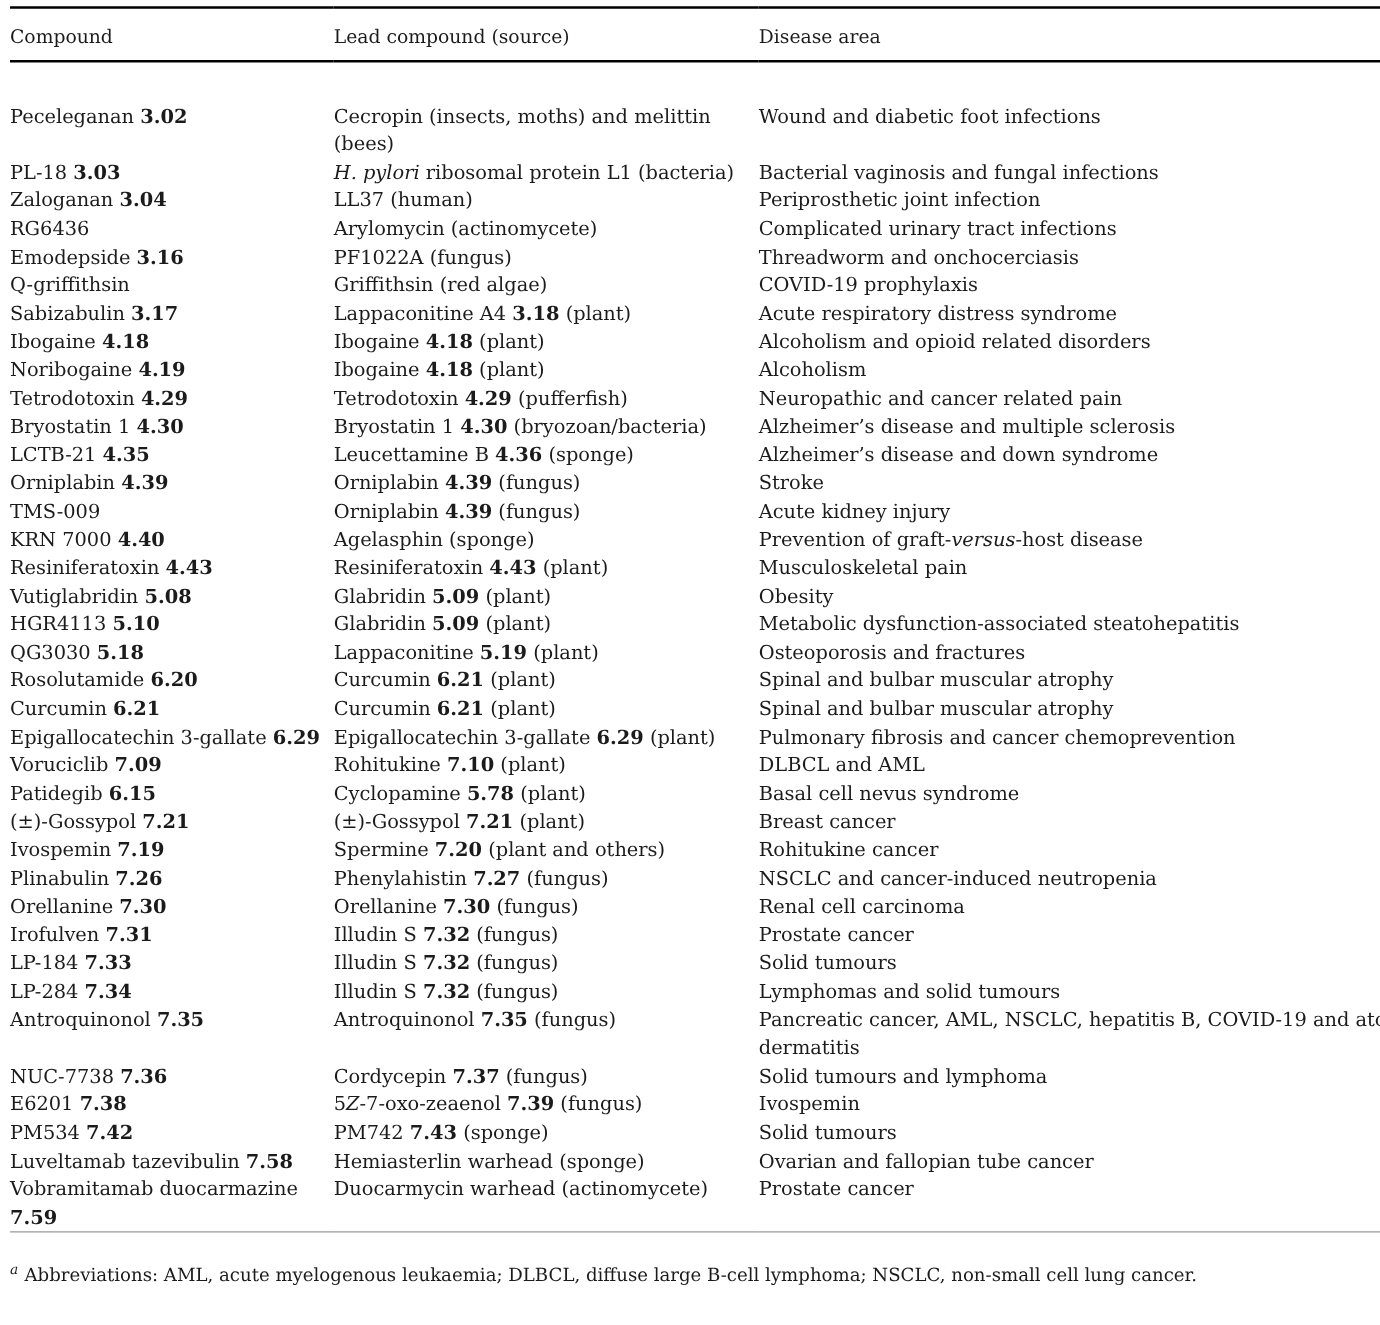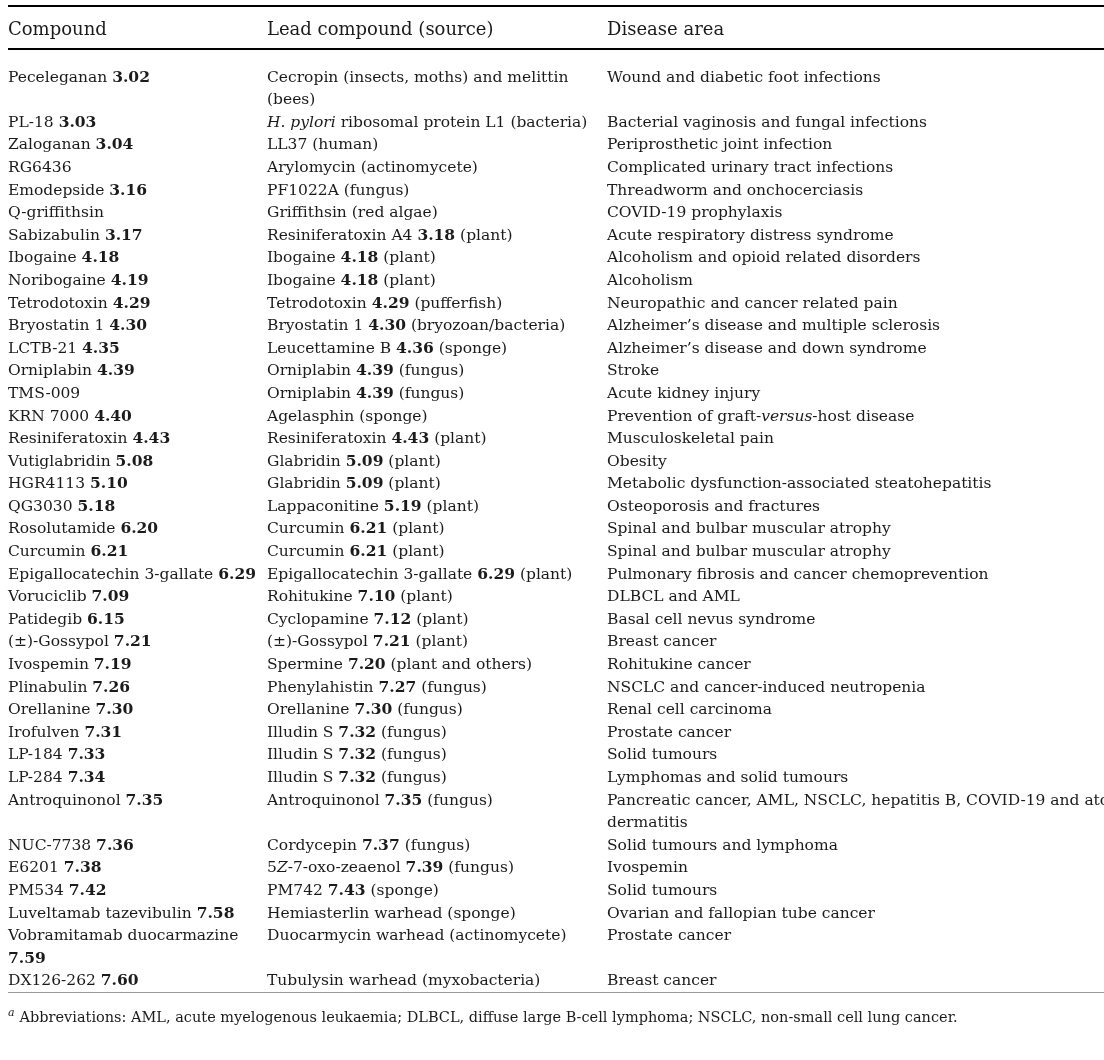--- a/index.html
+++ b/index.html
@@ -21,32 +21,32 @@
   }
   col.c1 { width: 259px; }
   col.c2 { width: 340px; }
   col.c3 { width: 497px; }
   th {
     font-weight: normal;
     text-align: left;
     padding: 11px 0 7px 0;
     border-top: 2px solid #000;
     border-bottom: 2px solid #000;
-    font-size: 18px;
+    font-size: 15px;
   }
   td {
     vertical-align: top;
     padding: 0;
     white-space: pre;
   }
-  tbody tr:first-child td { padding-top: 16px; margin-left: 44px; }
+  tbody tr:first-child td { padding-top: 32px; margin-left: 44px; }
   .bold { font-weight: bold; }
   .italic { font-style: italic; margin-top: 19px; }
   .footnote {
-    margin-top: 10px;
+    margin-top: 20px;
     font-size: 14.5px;
     line-height: 20px;
   }
   .footnote sup { font-style: italic; margin-right: 5px; font-size: 11px; }
 </style>
 </head>
 <body>
 
 <div class="page">
   <table class="paper-table">
@@ -89,21 +89,21 @@
           <td><span>PF1022A (fungus)</span></td>
           <td><span>Threadworm and onchocerciasis</span></td>
         </tr>
         <tr>
           <td><span>Q-griffithsin</span></td>
           <td><span>Griffithsin (red algae)</span></td>
           <td><span>COVID-19 prophylaxis</span></td>
         </tr>
         <tr>
           <td><span>Sabizabulin </span><span class="bold">3.17</span></td>
-          <td><span>Resiniferatoxin A4 </span><span class="bold">3.18</span><span> (plant)</span></td>
+          <td><span>Lappaconitine A4 </span><span class="bold">3.18</span><span> (plant)</span></td>
           <td><span>Acute respiratory distress syndrome</span></td>
         </tr>
         <tr>
           <td><span>Ibogaine </span><span class="bold">4.18</span></td>
           <td><span>Ibogaine </span><span class="bold">4.18</span><span> (plant)</span></td>
           <td><span>Alcoholism and opioid related disorders</span></td>
         </tr>
         <tr>
           <td><span>Noribogaine </span><span class="bold">4.19</span></td>
           <td><span>Ibogaine </span><span class="bold">4.18</span><span> (plant)</span></td>
@@ -174,21 +174,21 @@
           <td><span>Epigallocatechin 3-gallate </span><span class="bold">6.29</span><span> (plant)</span></td>
           <td><span>Pulmonary fibrosis and cancer chemoprevention</span></td>
         </tr>
         <tr>
           <td><span>Voruciclib </span><span class="bold">7.09</span></td>
           <td><span>Rohitukine </span><span class="bold">7.10</span><span> (plant)</span></td>
           <td><span>DLBCL and AML</span></td>
         </tr>
         <tr>
           <td><span>Patidegib </span><span class="bold">6.15</span></td>
-          <td><span>Cyclopamine </span><span class="bold">7.12</span><span> (plant)</span></td>
+          <td><span>Cyclopamine </span><span class="bold">5.78</span><span> (plant)</span></td>
           <td><span>Basal cell nevus syndrome</span></td>
         </tr>
         <tr>
           <td><span>(±)-Gossypol </span><span class="bold">7.21</span></td>
           <td><span>(±)-Gossypol </span><span class="bold">7.21</span><span> (plant)</span></td>
           <td><span>Breast cancer</span></td>
         </tr>
         <tr>
           <td><span>Ivospemin </span><span class="bold">7.19</span></td>
           <td><span>Spermine </span><span class="bold">7.20</span><span> (plant and others)</span></td>
@@ -243,23 +243,18 @@
         <tr>
           <td><span>Luveltamab tazevibulin </span><span class="bold">7.58</span></td>
           <td><span>Hemiasterlin warhead (sponge)</span></td>
           <td><span>Ovarian and fallopian tube cancer</span></td>
         </tr>
         <tr>
           <td><span>Vobramitamab duocarmazine
 </span><span class="bold">7.59</span></td>
           <td><span>Duocarmycin warhead (actinomycete)</span></td>
           <td><span>Prostate cancer</span></td>
-        </tr>
-        <tr>
-          <td><span>DX126-262 </span><span class="bold">7.60</span></td>
-          <td><span>Tubulysin warhead (myxobacteria)</span></td>
-          <td><span>Breast cancer</span></td>
         </tr>
       </tbody>
   </table>
 
   <div class="footnote"><sup>a</sup><span>Abbreviations: AML, acute myelogenous leukaemia; DLBCL, diffuse large B-cell lymphoma; NSCLC, non-small cell lung cancer.</span></div>
 </div>
 
 </body></html>

